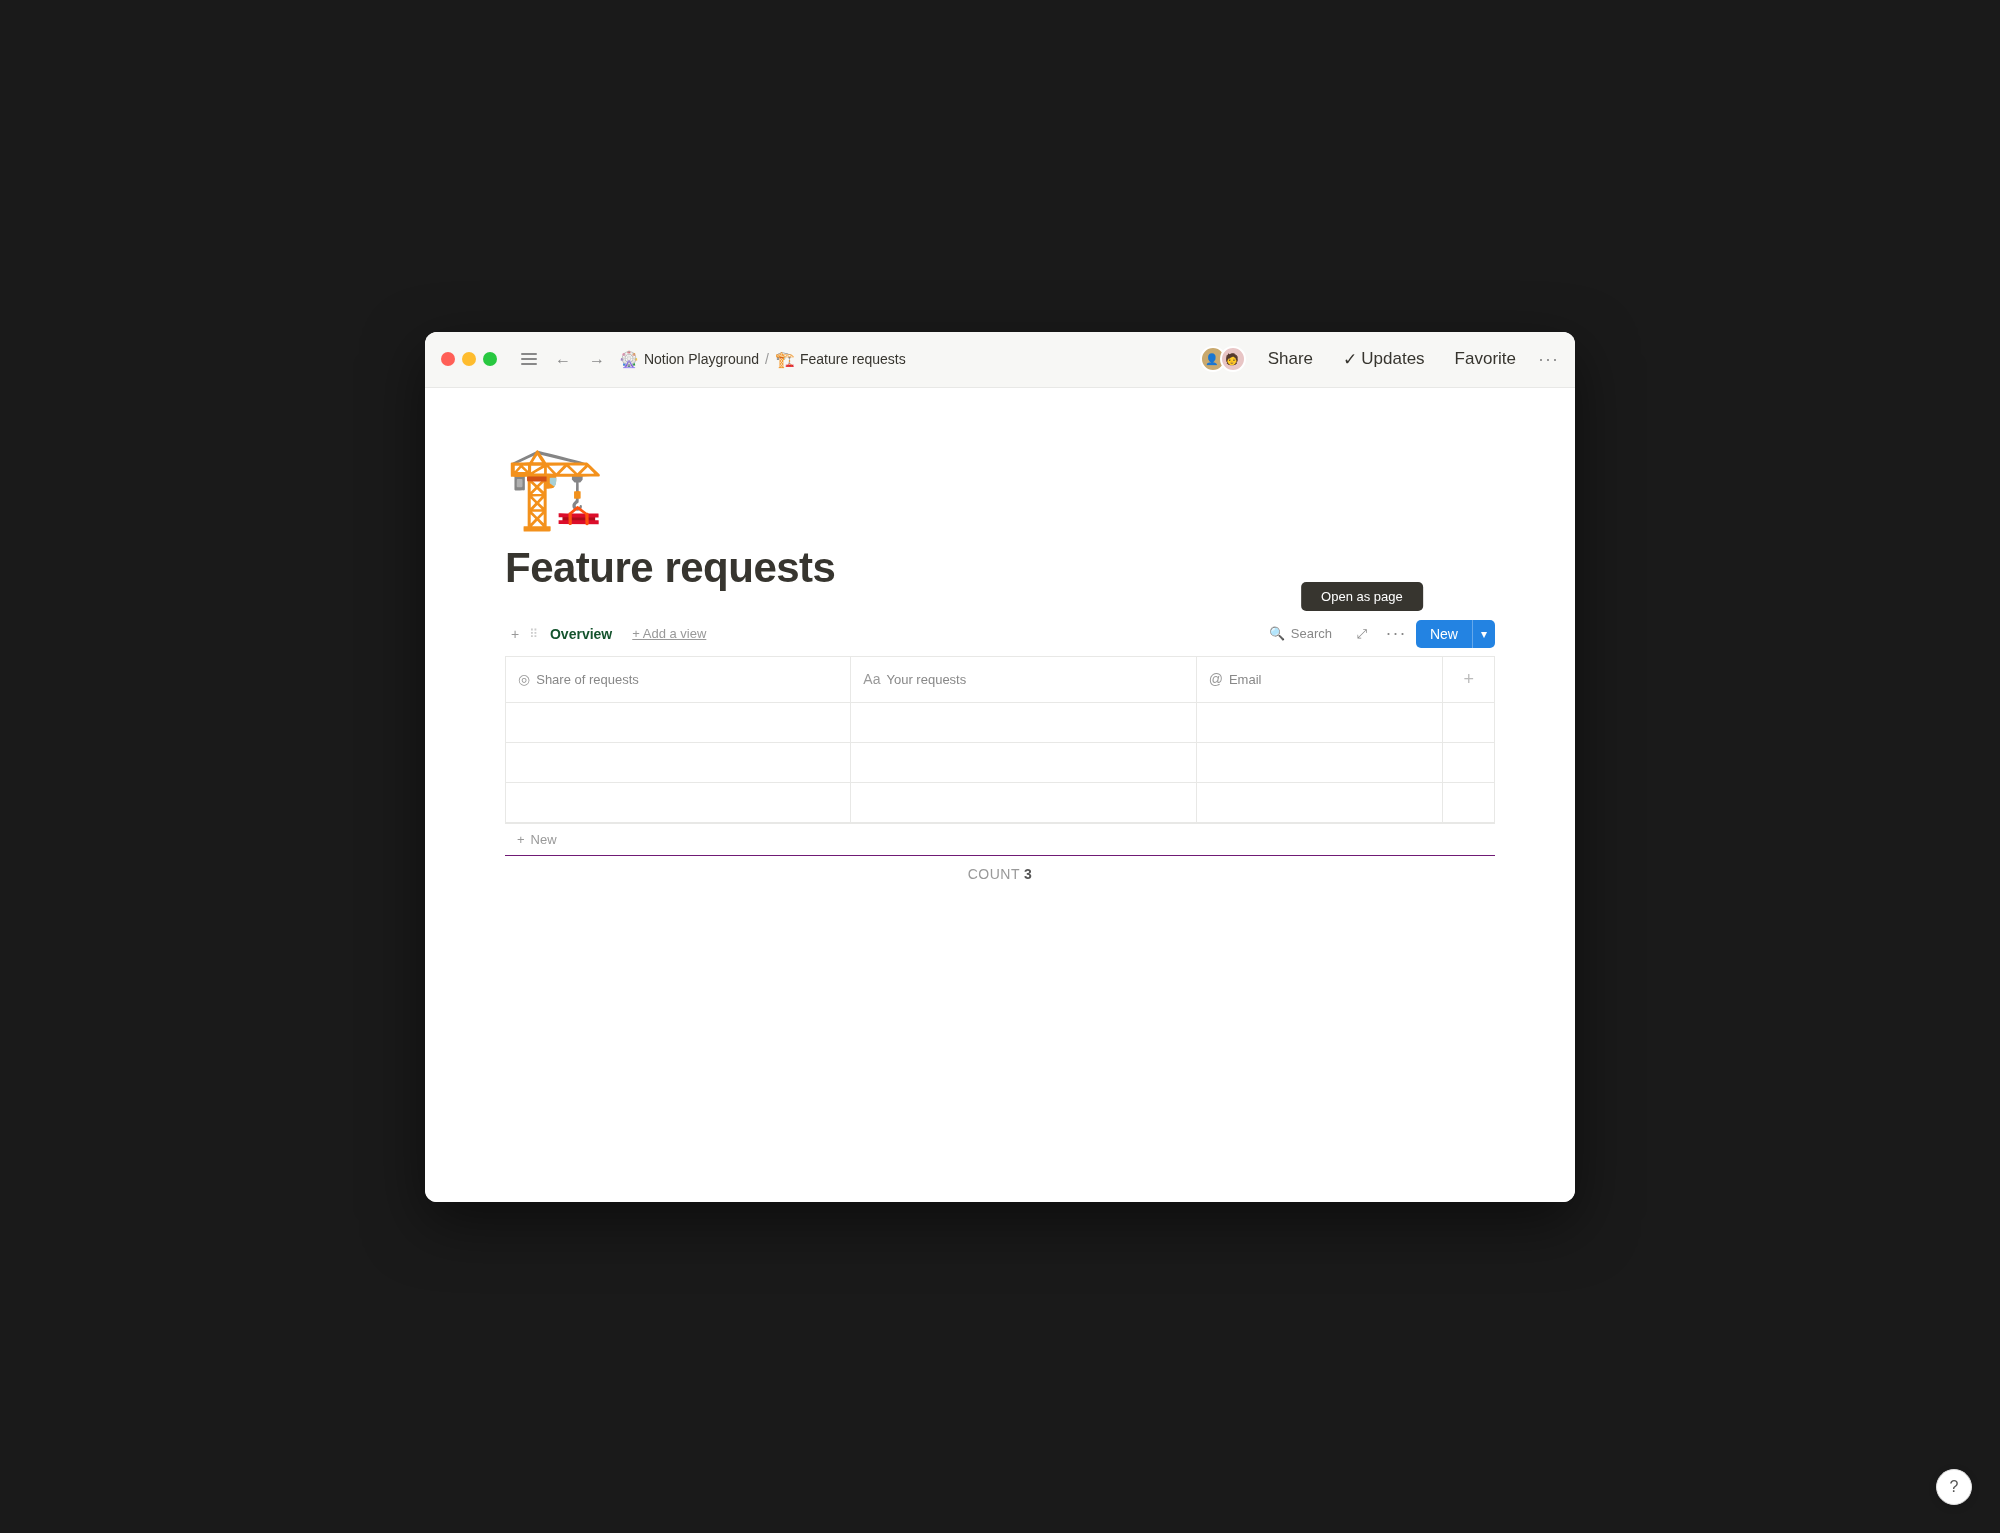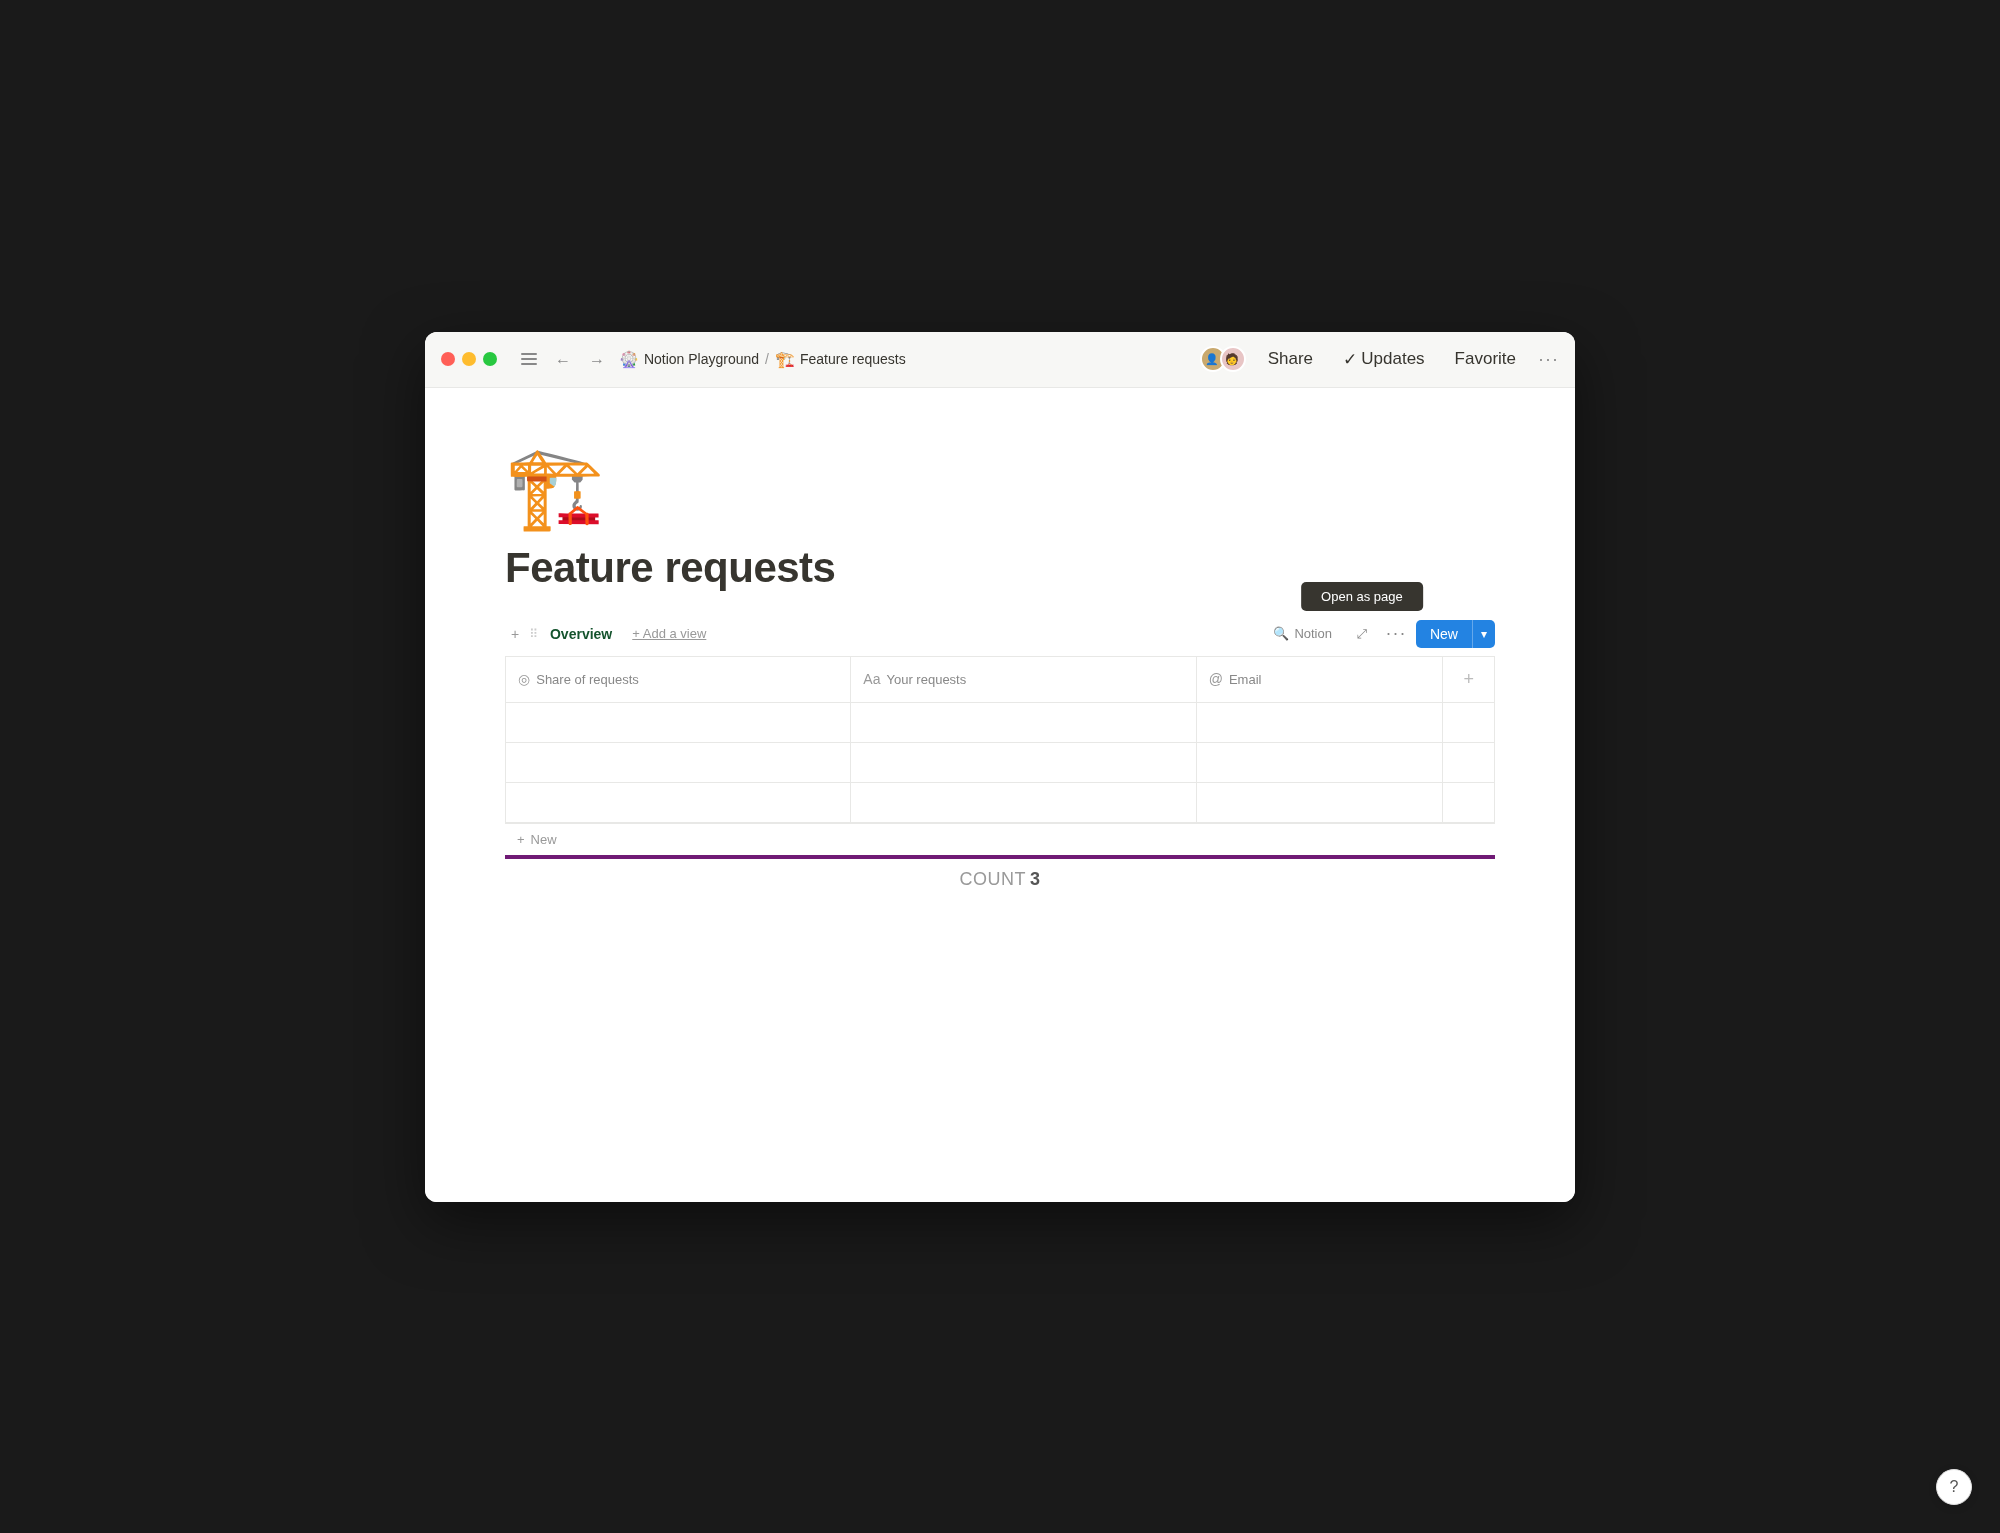--- a/index.html
+++ b/index.html
@@ -335,23 +335,23 @@
       border-top: 1px solid #e8e8e6;
       width: 100%;
       text-align: left;
     }
     .count-row {
       display: flex;
       align-items: center;
       justify-content: center;
       padding: 10px 0;
       color: #999;
-      font-size: 18px;
+      font-size: 14px;
       letter-spacing: 0.5px;
-      border-top: 4px solid #701a75;
+      border-top: 1px solid #701a75;
     }
     .count-num {
       font-weight: 600;
       color: #555;
       margin-left: 4px;
     }
     
     .help-btn {
       position: fixed;
       bottom: 28px;
@@ -424,21 +424,21 @@
 
     <div class="db-toolbar">
       <button class="db-add-view">+</button>
       <span class="db-drag-handle">⠿</span>
       <span class="db-view-name">Overview</span>
       <button class="db-add-a-view">+ Add a view</button>
 
       <div class="db-toolbar-right">
         <button class="db-search-btn">
           <span>🔍</span>
-          <span>Notion</span>
+          <span>Search</span>
         </button>
         <div class="tooltip-container">
           <button class="db-expand-btn">⤢</button>
           <div class="tooltip">Open as page</div>
         </div>
         <button class="db-more-btn">···</button>
         <div class="new-btn-group">
           <button class="new-btn-main">New</button>
           <button class="new-btn-dropdown">▾</button>
         </div>

